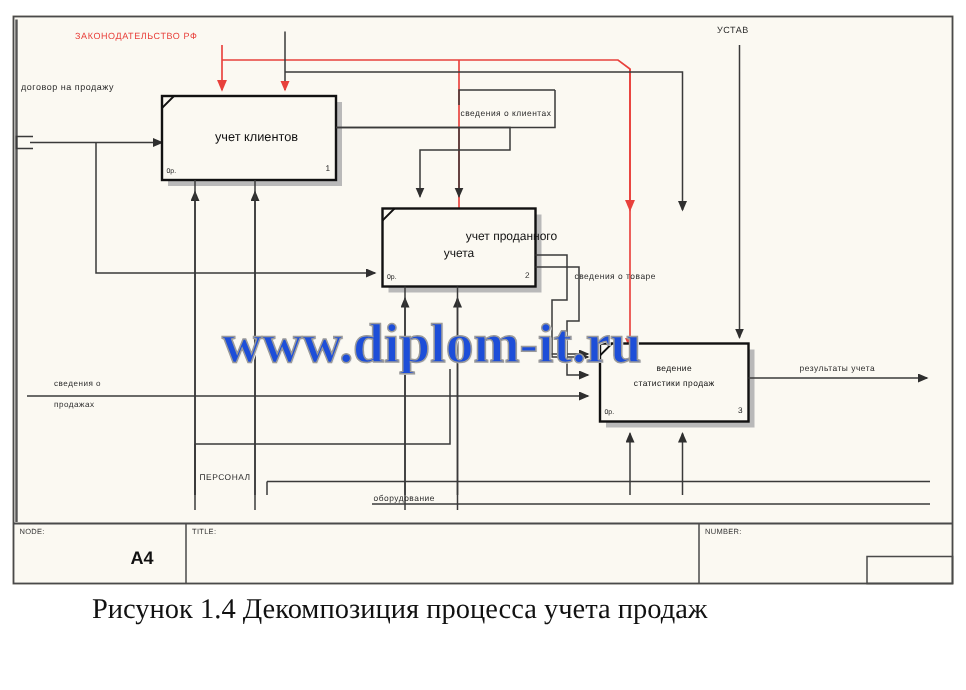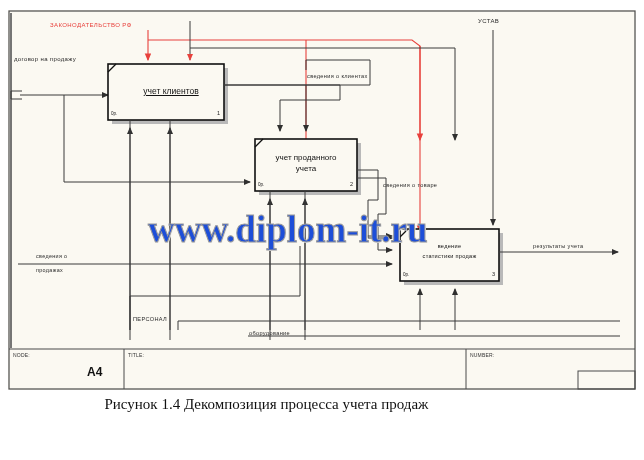--- a/index.html
+++ b/index.html
@@ -17,21 +17,21 @@
     color:#1d4ed8;
     -webkit-text-stroke:1px #9a9a9a;
     text-shadow:1px 1px 0 #efefef;
     white-space:nowrap;pointer-events:none;
   }
 
   .caption{
     position:absolute;left:0;top:396px;width:533px;
     text-align:center;
     font-family:"Liberation Serif",serif;
-    font-size:15px;color:#111;
+    font-size:19px;color:#111;
   }
 
   
   .lbl{position:absolute;font-family:"Liberation Sans",sans-serif;color:#2a2a2a;white-space:nowrap;}
   .lbl.tiny{font-size:5.2px;letter-spacing:.35px;}
   .lbl.red{color:#e8413c;font-size:6px;letter-spacing:.4px;}
   .lbl.box{font-size:8.5px;color:#111;text-align:center;}
   .lbl.box2{font-size:8px;color:#111;text-align:center;line-height:11px;}
   .lbl.box3{font-size:5.6px;color:#111;text-align:center;line-height:8px;letter-spacing:.3px;}
   .lbl.cost{font-size:4.6px;color:#222;}
@@ -174,25 +174,25 @@
   <span class="lbl tiny" style="left:478px;top:18px;font-size:6px;">УСТАВ</span>
   <span class="lbl tiny" style="left:14px;top:56px;font-size:6px;">договор на продажу</span>
   <span class="lbl tiny" style="left:307px;top:73px;font-size:5.6px;">сведения о клиентах</span>
   <span class="lbl tiny" style="left:383px;top:182px;font-size:5.6px;">сведения о товаре</span>
   <span class="lbl tiny" style="left:533px;top:243px;font-size:5.6px;">результаты учета</span>
   <span class="lbl tiny" style="left:36px;top:253px;font-size:5.4px;">сведения о</span>
   <span class="lbl tiny" style="left:36px;top:267px;font-size:5.4px;">продажах</span>
   <span class="lbl tiny" style="left:133px;top:316px;font-size:5.6px;">ПЕРСОНАЛ</span>
   <span class="lbl tiny" style="left:249px;top:330px;font-size:5.6px;">оборудование</span>
 
-  <span class="lbl box" style="left:108px;top:86px;width:126px;text-decoration:underline;">учет клиентов</span>
+  <span class="lbl box" style="left:108px;top:86px;width:126px;">учет клиентов</span>
   <span class="lbl cost" style="left:111px;top:111px;">0р.</span>
   <span class="lbl num" style="left:217px;top:110px;">1</span>
 
-  <span class="lbl box2" style="left:255px;top:152px;width:102px;">учет проданного</span>
+  <span class="lbl box2" style="left:255px;top:152px;width:102px;padding-left:35px;">учет проданного</span>
   <span class="lbl box2" style="left:255px;top:163px;width:102px;">учета</span>
   <span class="lbl cost" style="left:258px;top:182px;">0р.</span>
   <span class="lbl num" style="left:350px;top:181px;">2</span>
 
   <span class="lbl box3" style="left:400px;top:242px;width:99px;">ведение</span>
   <span class="lbl box3" style="left:400px;top:252px;width:99px;">статистики продаж</span>
   <span class="lbl cost" style="left:403px;top:272px;">0р.</span>
   <span class="lbl num" style="left:492px;top:271px;">3</span>
 
   <span class="lbl tbcap" style="left:13px;top:352px;">NODE:</span>

